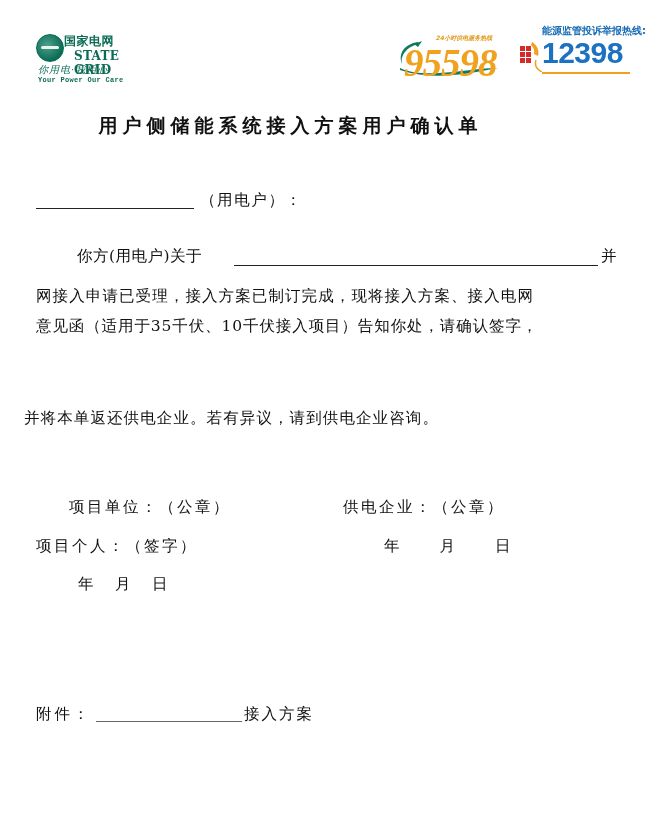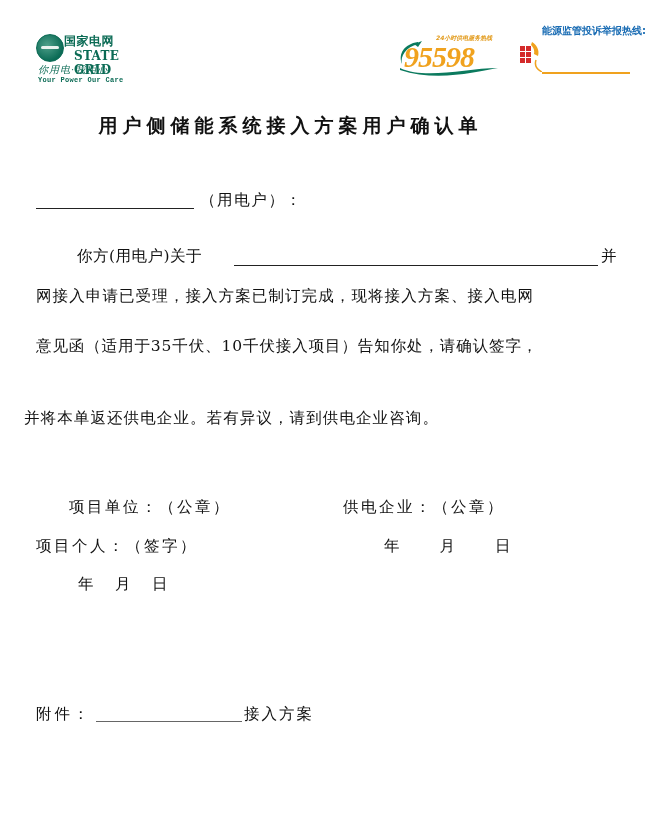--- a/index.html
+++ b/index.html
@@ -15,21 +15,21 @@
     background: radial-gradient(circle at 40% 40%, #4fa08a, #0b6b55 70%);
     border: 1px solid #0b6b55; }
   .sg-globe::after { content:""; position:absolute; left:4px; top:11px; width:18px; height:3px; background:#e8f3ee; border-radius:2px; }
   .sg-cn { left: 28px; top: 1px; font-family: "DejaVu Sans", sans-serif; font-weight: bold; font-size: 12px; color: #0b6b55; letter-spacing: 0.5px; }
   .sg-en { left: 38px; top: 17px; font-family: "DejaVu Serif", serif; font-weight: bold; font-size: 12px; color: #0b6b55; letter-spacing: 0.3px; }
   .sg-slogan { left: 2px; top: 31px; font-size: 10px; color: #0b6b55; font-style: italic; letter-spacing: 1px; }
   .sg-slogan-en { left: 2px; top: 44px; font-family: "Liberation Mono", monospace; font-size: 7px; font-weight: bold; color: #0b6b55; letter-spacing: 0.3px; }
 
   .hotline95598 { left: 396px; top: 34px; width: 110px; height: 42px; }
   .hl-sub { left: 40px; top: 0px; font-family: "DejaVu Sans", sans-serif; font-size: 6px; font-style: italic; font-weight: bold; color: #e29a1a; white-space: nowrap; }
-  .hl-num { left: 8px; top: 6px; font-family: "Liberation Serif", serif; font-style: italic; font-weight: bold; font-size: 30px; color: #f0a21e; letter-spacing: -1px; }
+  .hl-num { left: 8px; top: 6px; font-family: "Liberation Serif", serif; font-style: italic; font-weight: bold; font-size: 39px; color: #f0a21e; letter-spacing: -1px; }
   .hl-swoosh { left: 0; top: 4px; width: 105px; height: 38px; }
 
   .hotline12398 { left: 520px; top: 24px; width: 110px; height: 56px; }
   .h2-sub { left: 22px; top: 0; font-family: "DejaVu Sans", sans-serif; font-size: 10px; font-weight: bold; color: #1b6db4; white-space: nowrap; }
   .h2-num { left: 22px; top: 12px; font-family: "Liberation Sans", sans-serif; font-weight: bold; font-size: 30px; color: #1a72c0; letter-spacing: -0.5px; }
   .h2-phone { left: 0; top: 18px; width: 22px; height: 30px; }
   .h2-line { left: 22px; top: 48px; width: 88px; height: 2px; background: #f0a21e; }
 
   .title { left: 0; width: 581px; top: 113px; text-align: center;
     font-family: "DejaVu Sans", sans-serif; font-weight: bold; font-size: 19px; letter-spacing: 5px; }
@@ -63,33 +63,34 @@
   <svg class="abs h2-phone" viewBox="0 0 22 30">
     <rect x="0" y="4" width="5" height="5" fill="#d42a2a"></rect>
       <rect x="6" y="4" width="5" height="5" fill="#d42a2a"></rect>
     <rect x="0" y="10" width="5" height="5" fill="#d42a2a"></rect>
       <rect x="6" y="10" width="5" height="5" fill="#d42a2a"></rect>
     <rect x="0" y="16" width="5" height="5" fill="#d42a2a"></rect>
       <rect x="6" y="16" width="5" height="5" fill="#d42a2a"></rect>
     <path d="M12 0 C16 2 20 8 18 14 L14 12 C15 8 13 5 11 3 Z" fill="#f0a21e"></path>
     <path d="M16 18 C14 24 18 28 22 30" stroke="#f0a21e" stroke-width="1.5" fill="none"></path>
   </svg>
+  <div class="abs h2-num">12398</div>
   <div class="abs h2-line"></div>
 </div>
 
 <div class="abs title">用户侧储能系统接入方案用户确认单</div>
 
 <div class="uline" style="left:36px; top:208px; width:158px;"></div>
 <div class="abs body-text" style="left:200px; top:190px;">（用电户）：</div>
 
 <div class="abs body-text" style="left:77px; top:246px; letter-spacing:0.5px;">你方(用电户)关于</div>
 <div class="uline" style="left:234px; top:265px; width:364px;"></div>
 <div class="abs body-text" style="left:601px; top:246px;">并</div>
 <div class="abs body-text" style="left:36px; top:286px; letter-spacing:1.1px;">网接入申请已受理，接入方案已制订完成，现将接入方案、接入电网</div>
-<div class="abs body-text" style="left:36px; top:336px; letter-spacing:0.9px;text-align:center;">意见函（适用于35千伏、10千伏接入项目）告知你处，请确认签字，</div>
+<div class="abs body-text" style="left:36px; top:316px; letter-spacing:0.9px;text-align:center;">意见函（适用于35千伏、10千伏接入项目）告知你处，请确认签字，</div>
 <div class="abs body-text" style="left:24px; top:363px; letter-spacing:1.1px;margin-top:45px;">并将本单返还供电企业。若有异议，请到供电企业咨询。</div>
 
 <div class="abs body-text" style="left:36px; top:497px; letter-spacing:2.5px;margin-left:33px;">项目单位：（公章）</div>
 <div class="abs body-text" style="left:343px; top:497px; letter-spacing:2.5px;">供电企业：（公章）</div>
 <div class="abs body-text" style="left:36px; top:536px; letter-spacing:2.5px;">项目个人：（签字）</div>
 <div class="abs body-text" style="left:384px; top:536px; letter-spacing:3px;">年　　月　　日</div>
 <div class="abs body-text" style="left:78px; top:574px; letter-spacing:3px;">年　月　日</div>
 
 <div class="abs body-text" style="left:36px; top:704px; letter-spacing:3px;">附件：</div>
 <div class="uline" style="left:96px; top:721px; width:146px; border-bottom-color:#666;"></div>

